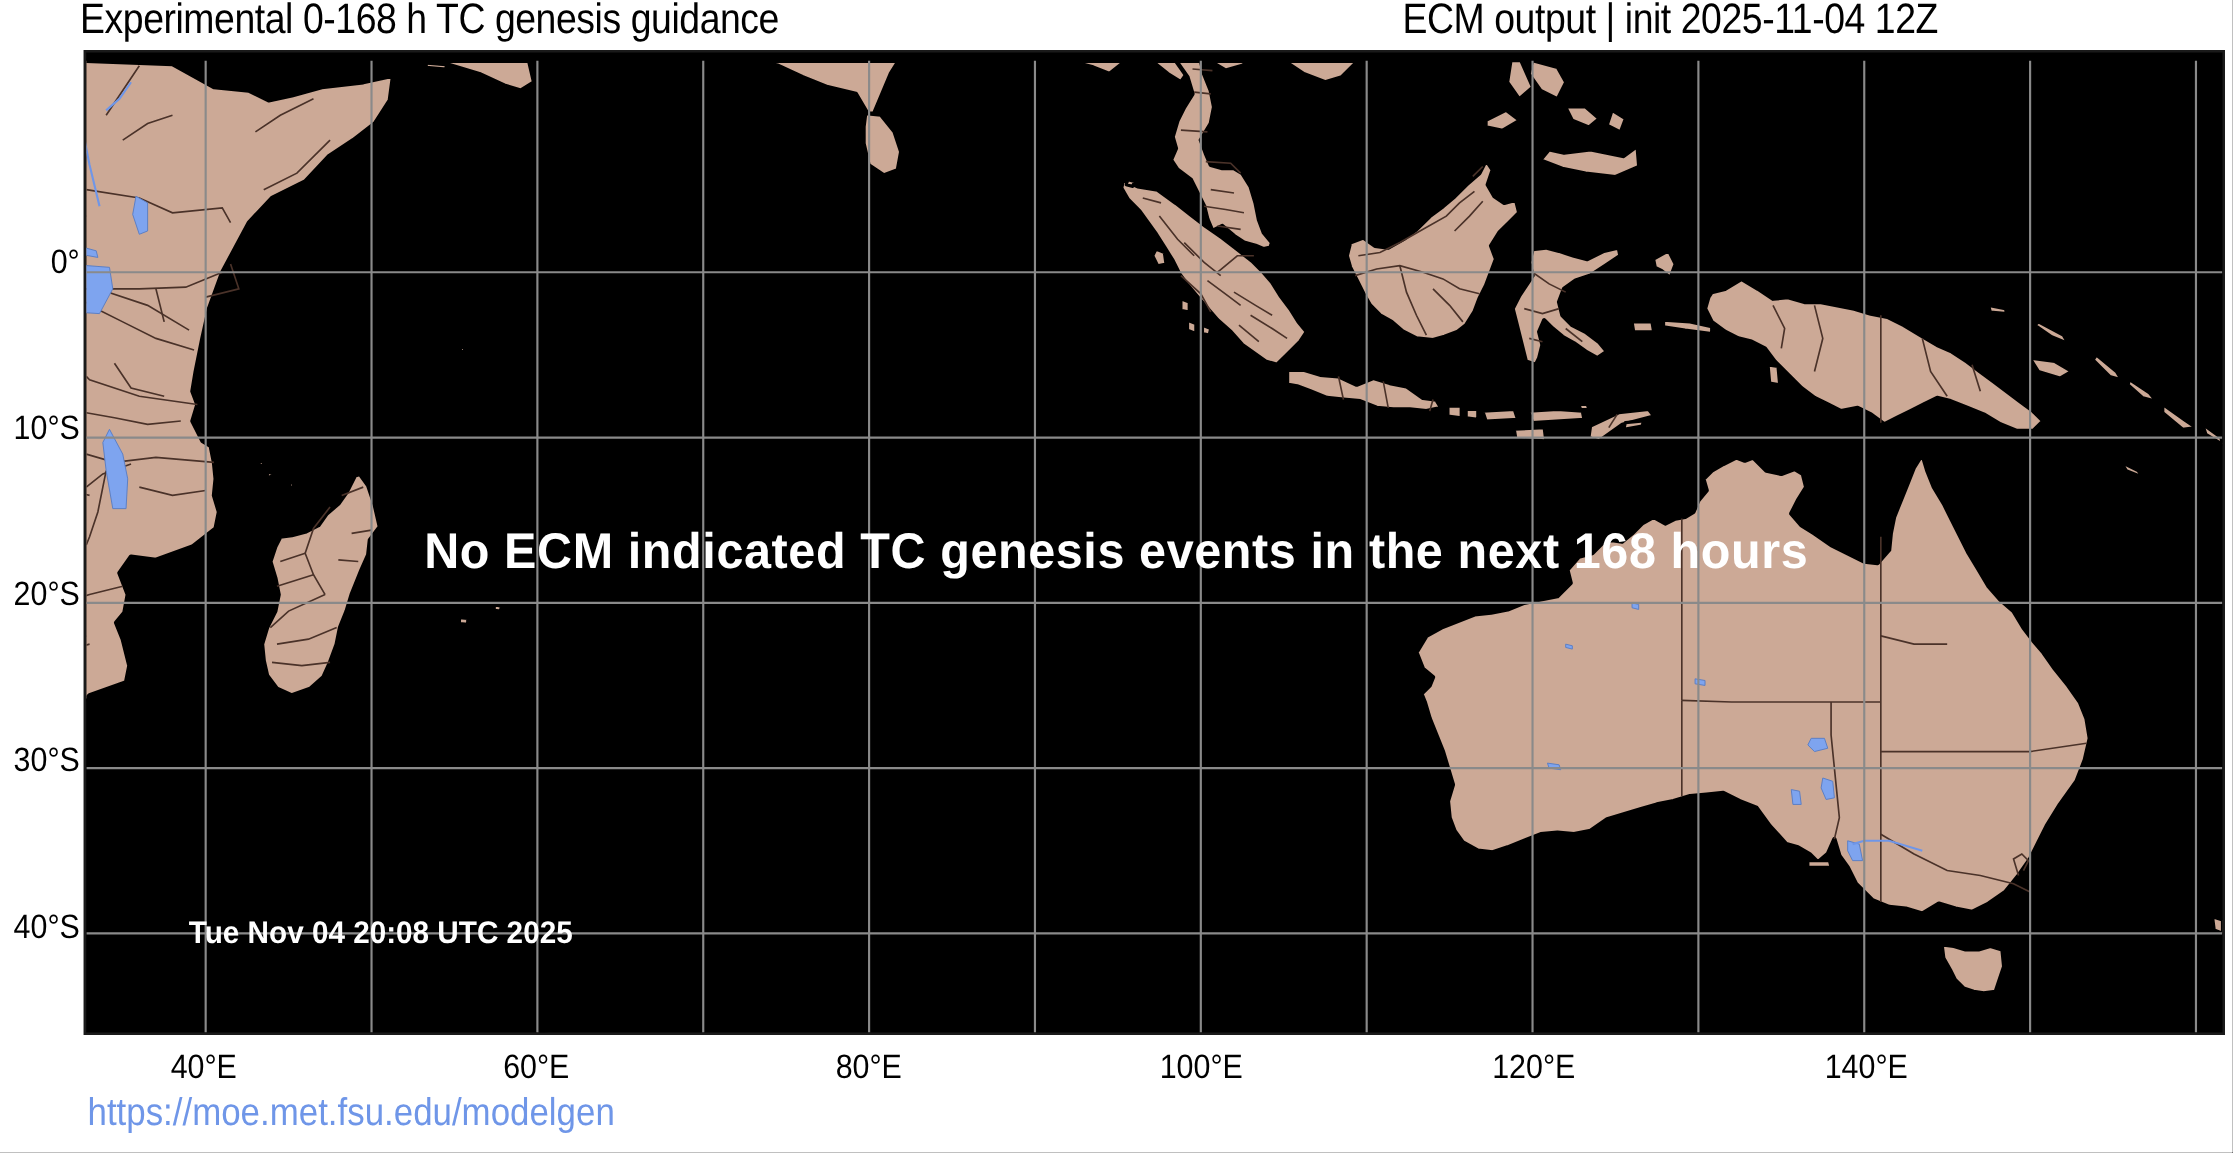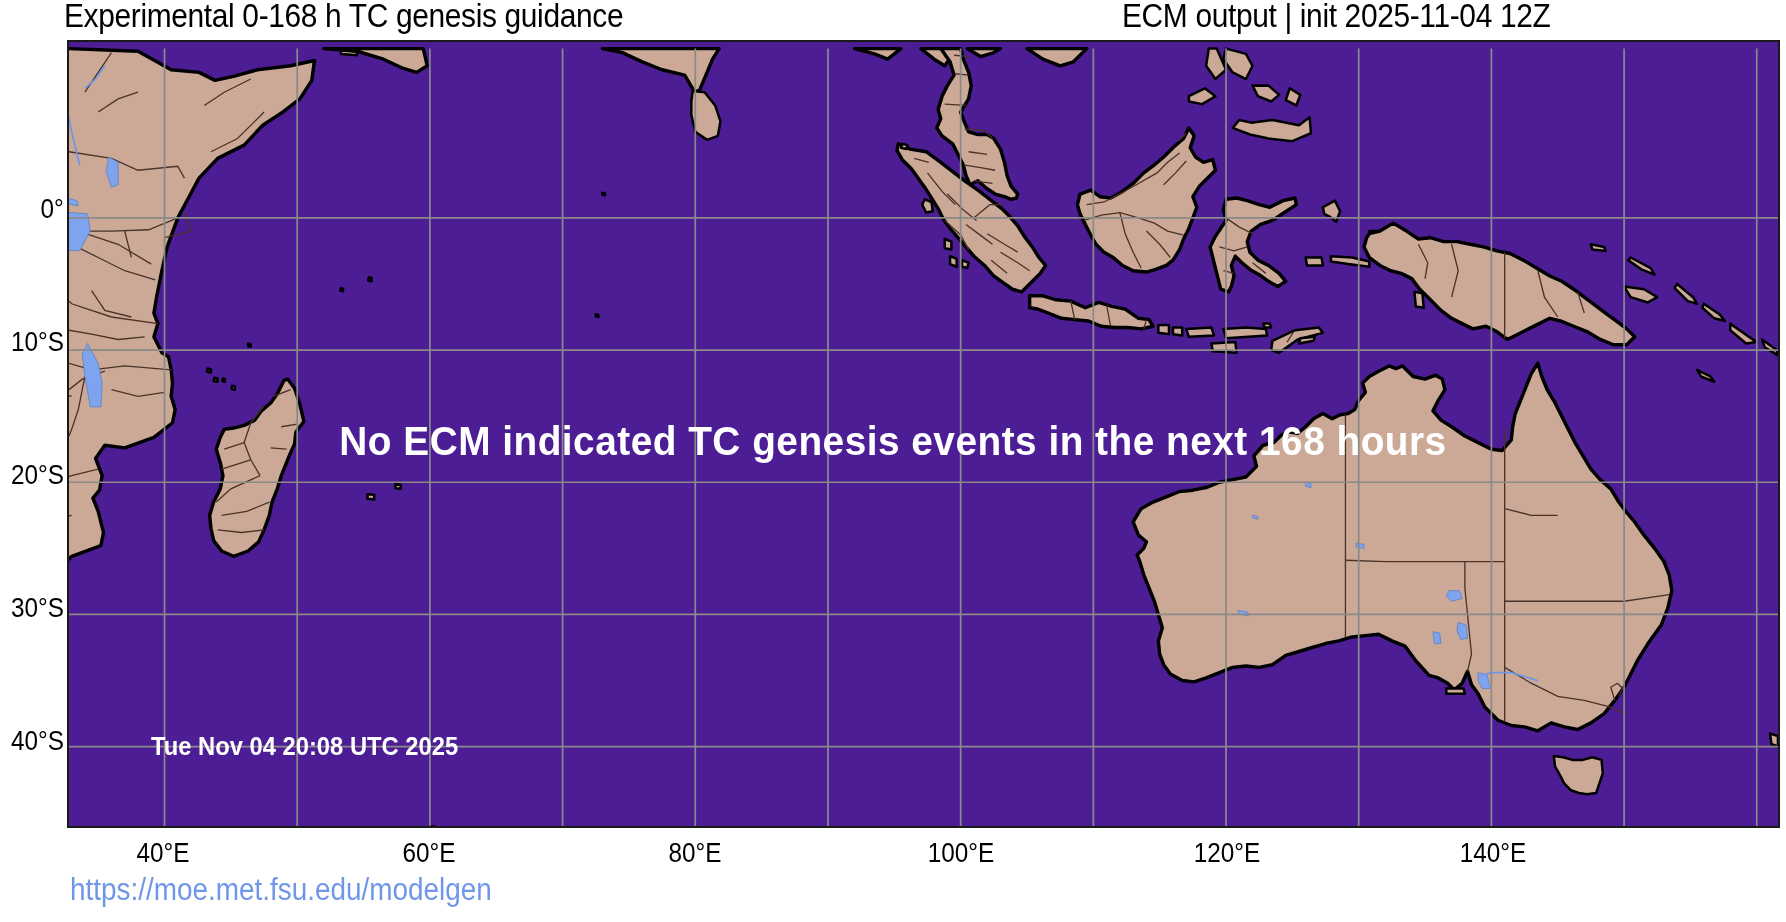--- a/index.html
+++ b/index.html
@@ -8,21 +8,21 @@
 
   
   #header{position:absolute;left:0;top:0;width:1786px;height:40px;}
   #title-left{position:absolute;left:64px;top:-4px;font-size:34px;color:#000;
               letter-spacing:-0.4px;transform:scaleX(0.88);transform-origin:left top;white-space:nowrap;}
   #title-right{position:absolute;left:1122px;top:-4px;font-size:34px;color:#000;
                letter-spacing:-0.4px;transform:scaleX(0.88);transform-origin:left top;white-space:nowrap;}
 
   
   #plot{position:absolute;left:67px;top:40px;width:1713px;height:788px;
-        background:#4c1d95;border:2px solid #1a1a1a;box-sizing:border-box;overflow:hidden;}
+        background:#000000;border:2px solid #1a1a1a;box-sizing:border-box;overflow:hidden;}
   #mapsvg{position:absolute;left:0;top:0;width:100%;height:100%;display:block;}
 
   
   .ylab{position:absolute;right:1722px;font-size:27px;color:#000;white-space:nowrap;
         transform:scaleX(0.9);transform-origin:right center;}
   .xlab{position:absolute;font-size:27px;color:#000;white-space:nowrap;
         transform:translateX(-50%) scaleX(0.9);}
 
   
   #no-genesis{position:absolute;left:0;top:419px;width:1786px;text-align:center;

